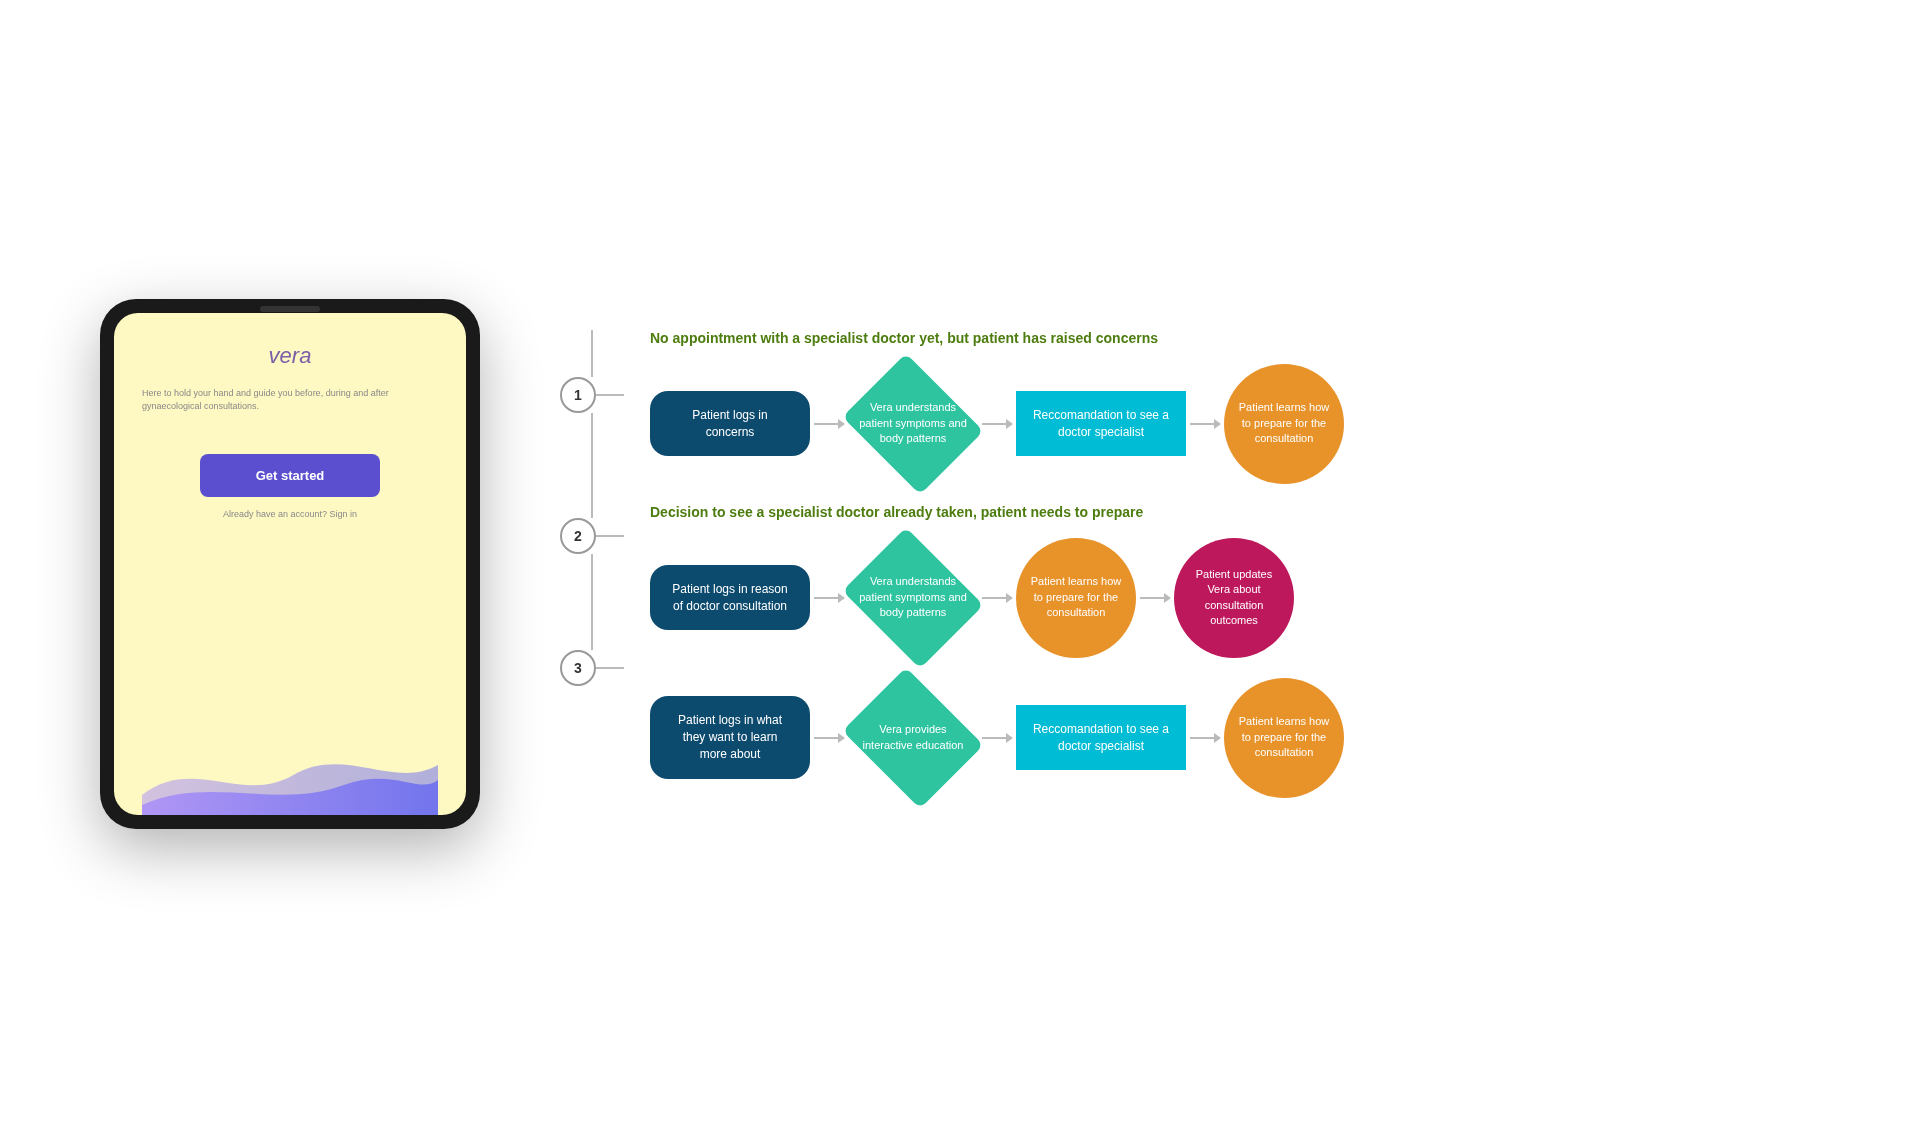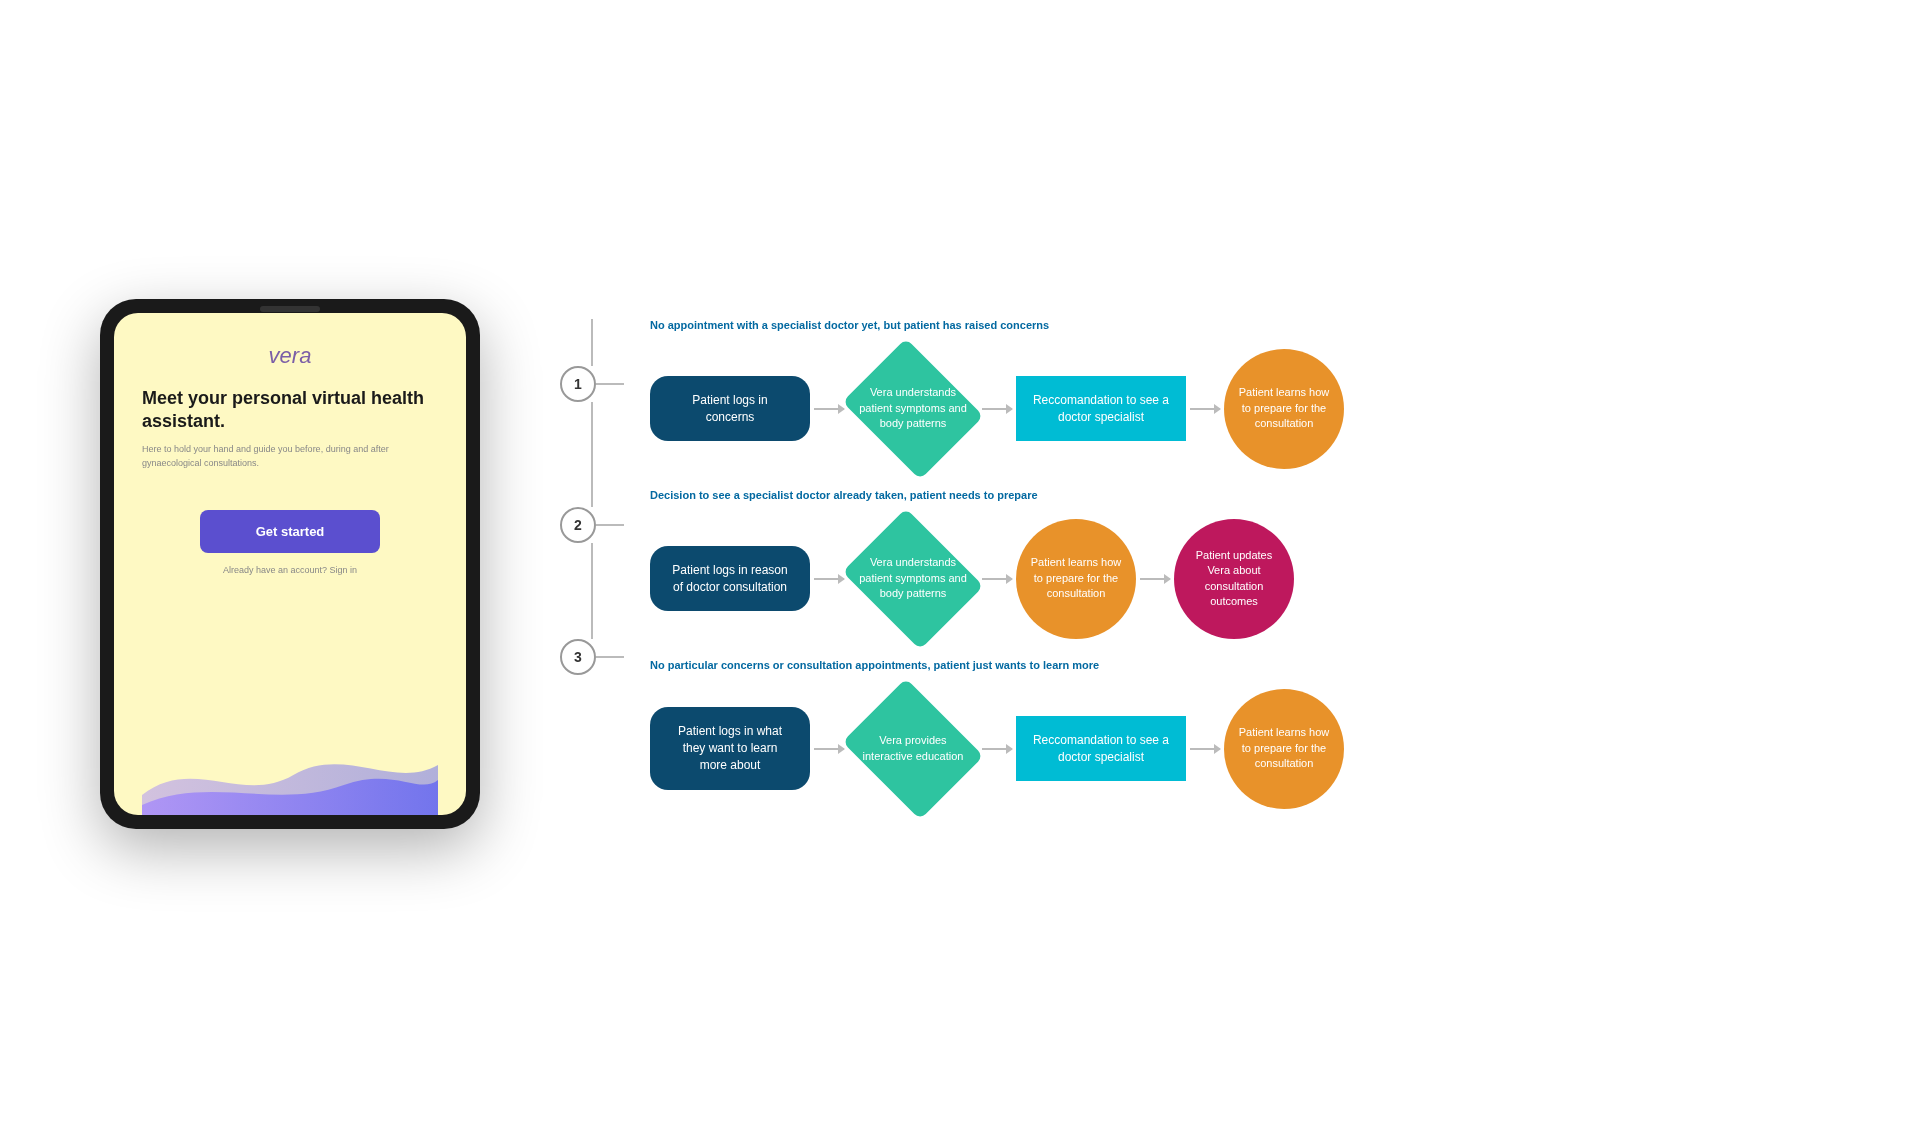--- a/index.html
+++ b/index.html
@@ -123,23 +123,23 @@
       gap: 0;
     }
 
     .scenario-block {
       display: flex;
       flex-direction: column;
       margin-bottom: 30px;
     }
 
     .scenario-title {
-      font-size: 11px;
+      font-size: 14px;
       font-weight: 700;
-      color: #0369a1;
+      color: #4d7c0f;
       margin-bottom: 18px;
       padding-left: 0;
     }
 
     .flow-row {
       display: flex;
       align-items: center;
       gap: 0;
     }
 
@@ -295,21 +295,20 @@
   </style>
 </head>
 <body>
 
 <div class="page-container">
 
   <div class="tablet-section">
     <div class="tablet">
       <div class="tablet-screen">
         <div class="vera-logo">vera</div>
-        <div class="tablet-heading">Meet your personal virtual health assistant.</div>
         <div class="tablet-subtext">Here to hold your hand and guide you before, during and after gynaecological consultations.</div>
         <button class="get-started-btn">Get started</button>
         <div class="sign-in-text">Already have an account? Sign in</div>
         <div class="tablet-wave">
           <svg class="wave-svg" viewBox="0 0 352 80" preserveAspectRatio="none">
             <defs>
               <linearGradient id="waveGrad" x1="0%" y1="0%" x2="100%" y2="0%">
                 <stop offset="0%" style="stop-color:#a78bfa;stop-opacity:1"></stop>
                 <stop offset="100%" style="stop-color:#6366f1;stop-opacity:1"></stop>
               </linearGradient>
@@ -404,21 +403,20 @@
               <span>Patient learns how to prepare for the consultation</span>
             </div>
             <div class="arrow-small"></div>
             <div class="shape-circle-blue">
               <span>Patient updates Vera about consultation outcomes</span>
             </div>
           </div>
         </div>
 
         <div class="scenario-block scenario-3">
-          <div class="scenario-title">No particular concerns or consultation appointments, patient just wants to learn more</div>
           <div class="flow-row">
             <div class="shape-rounded-rect">
               <span>Patient logs in what they want to learn more about</span>
             </div>
             <div class="arrow-small"></div>
             <div class="shape-diamond-wrap">
               <div class="shape-diamond"></div>
               <div class="shape-diamond-text">
                 <span>Vera provides interactive education</span>
               </div>

